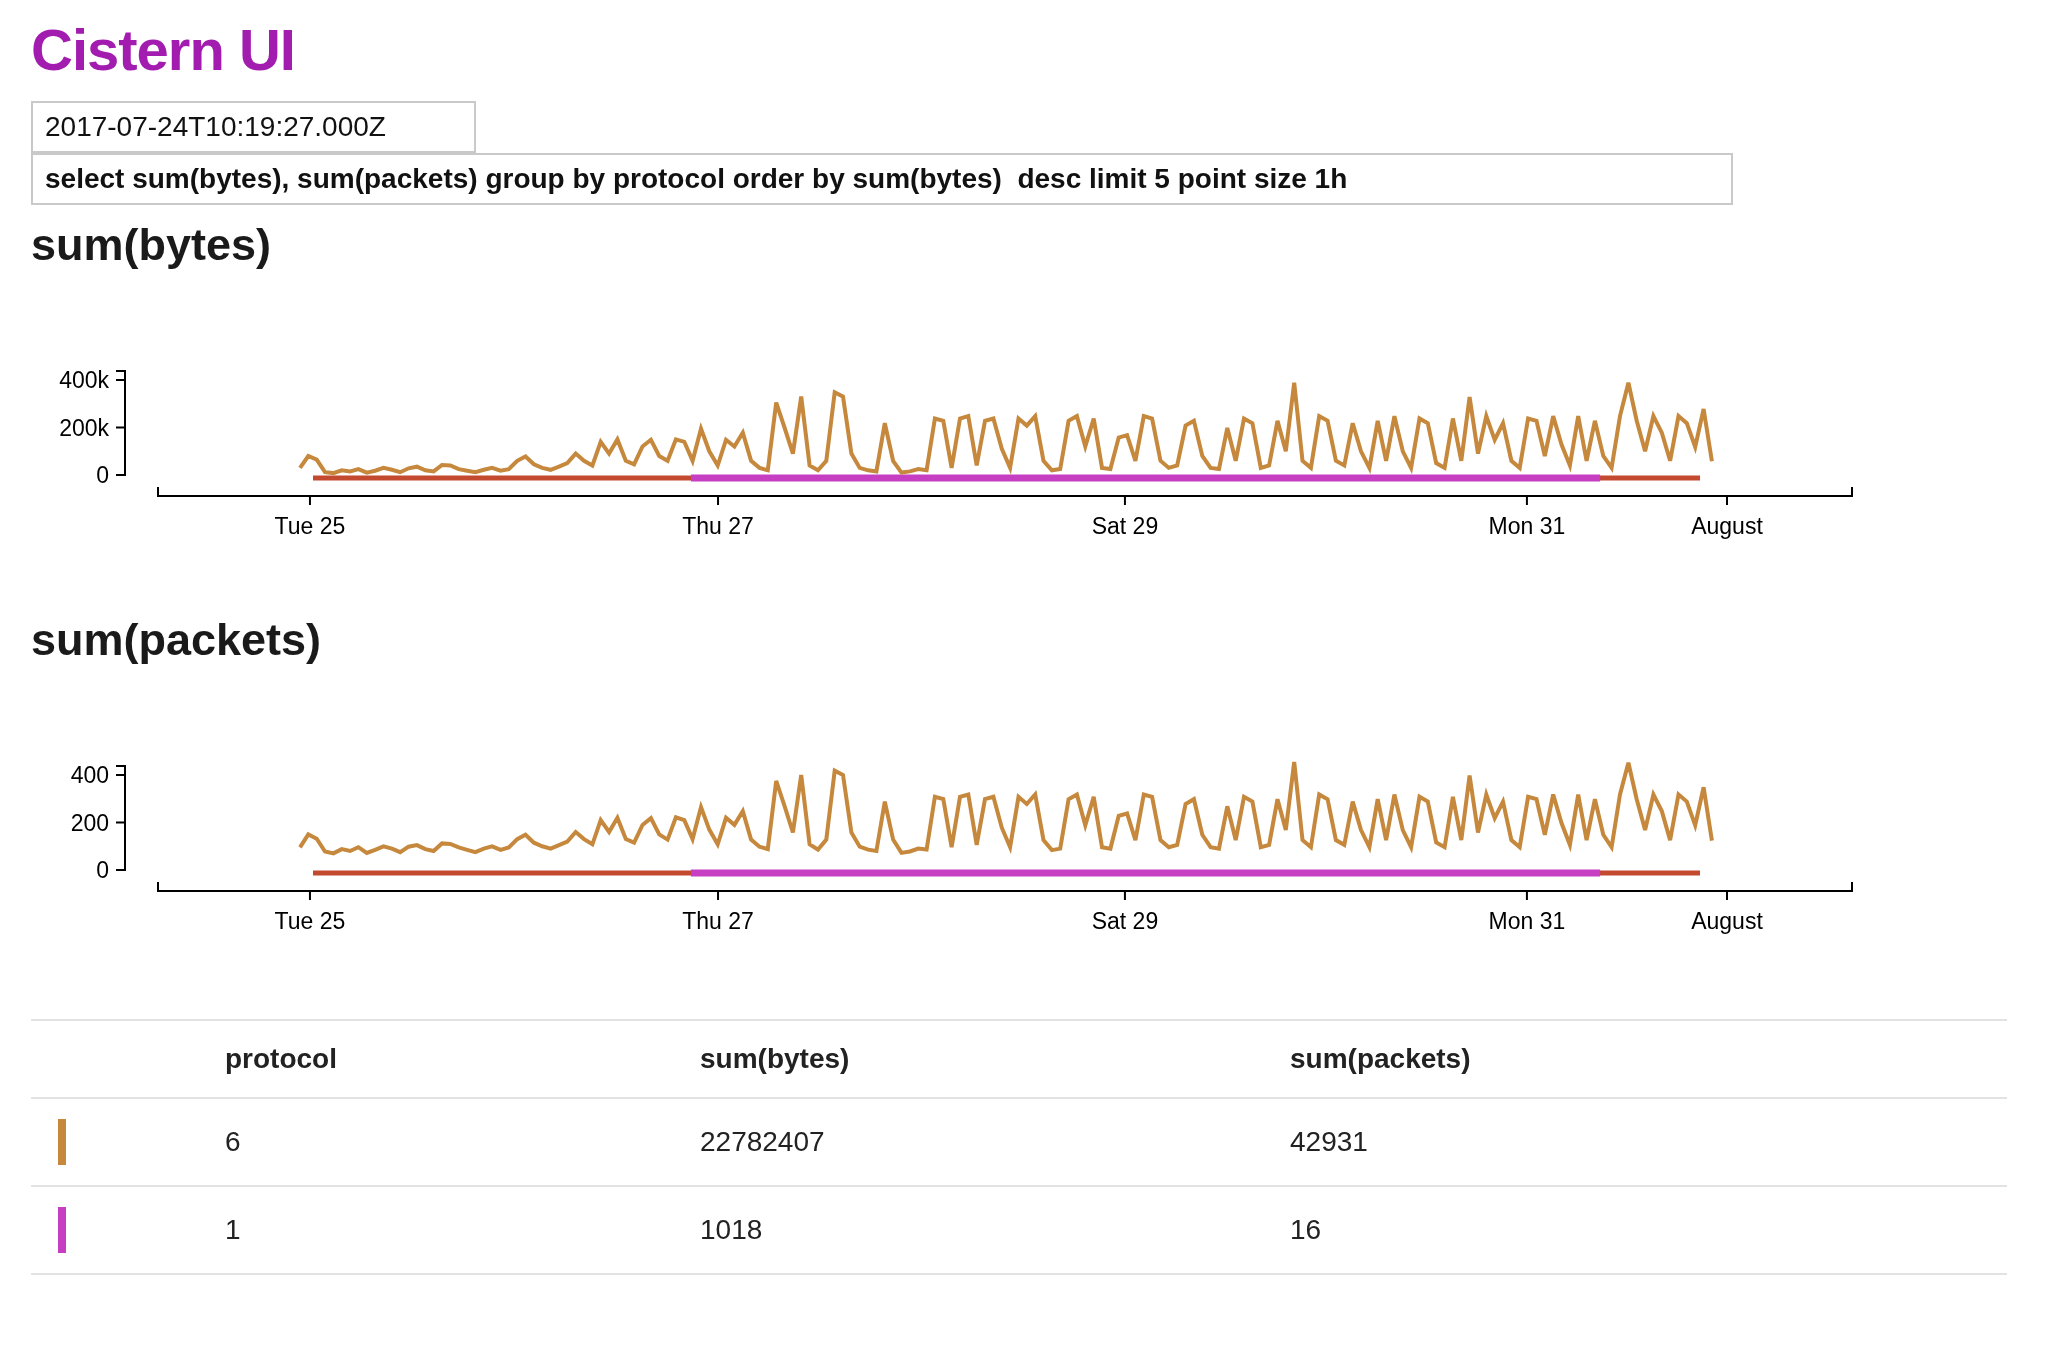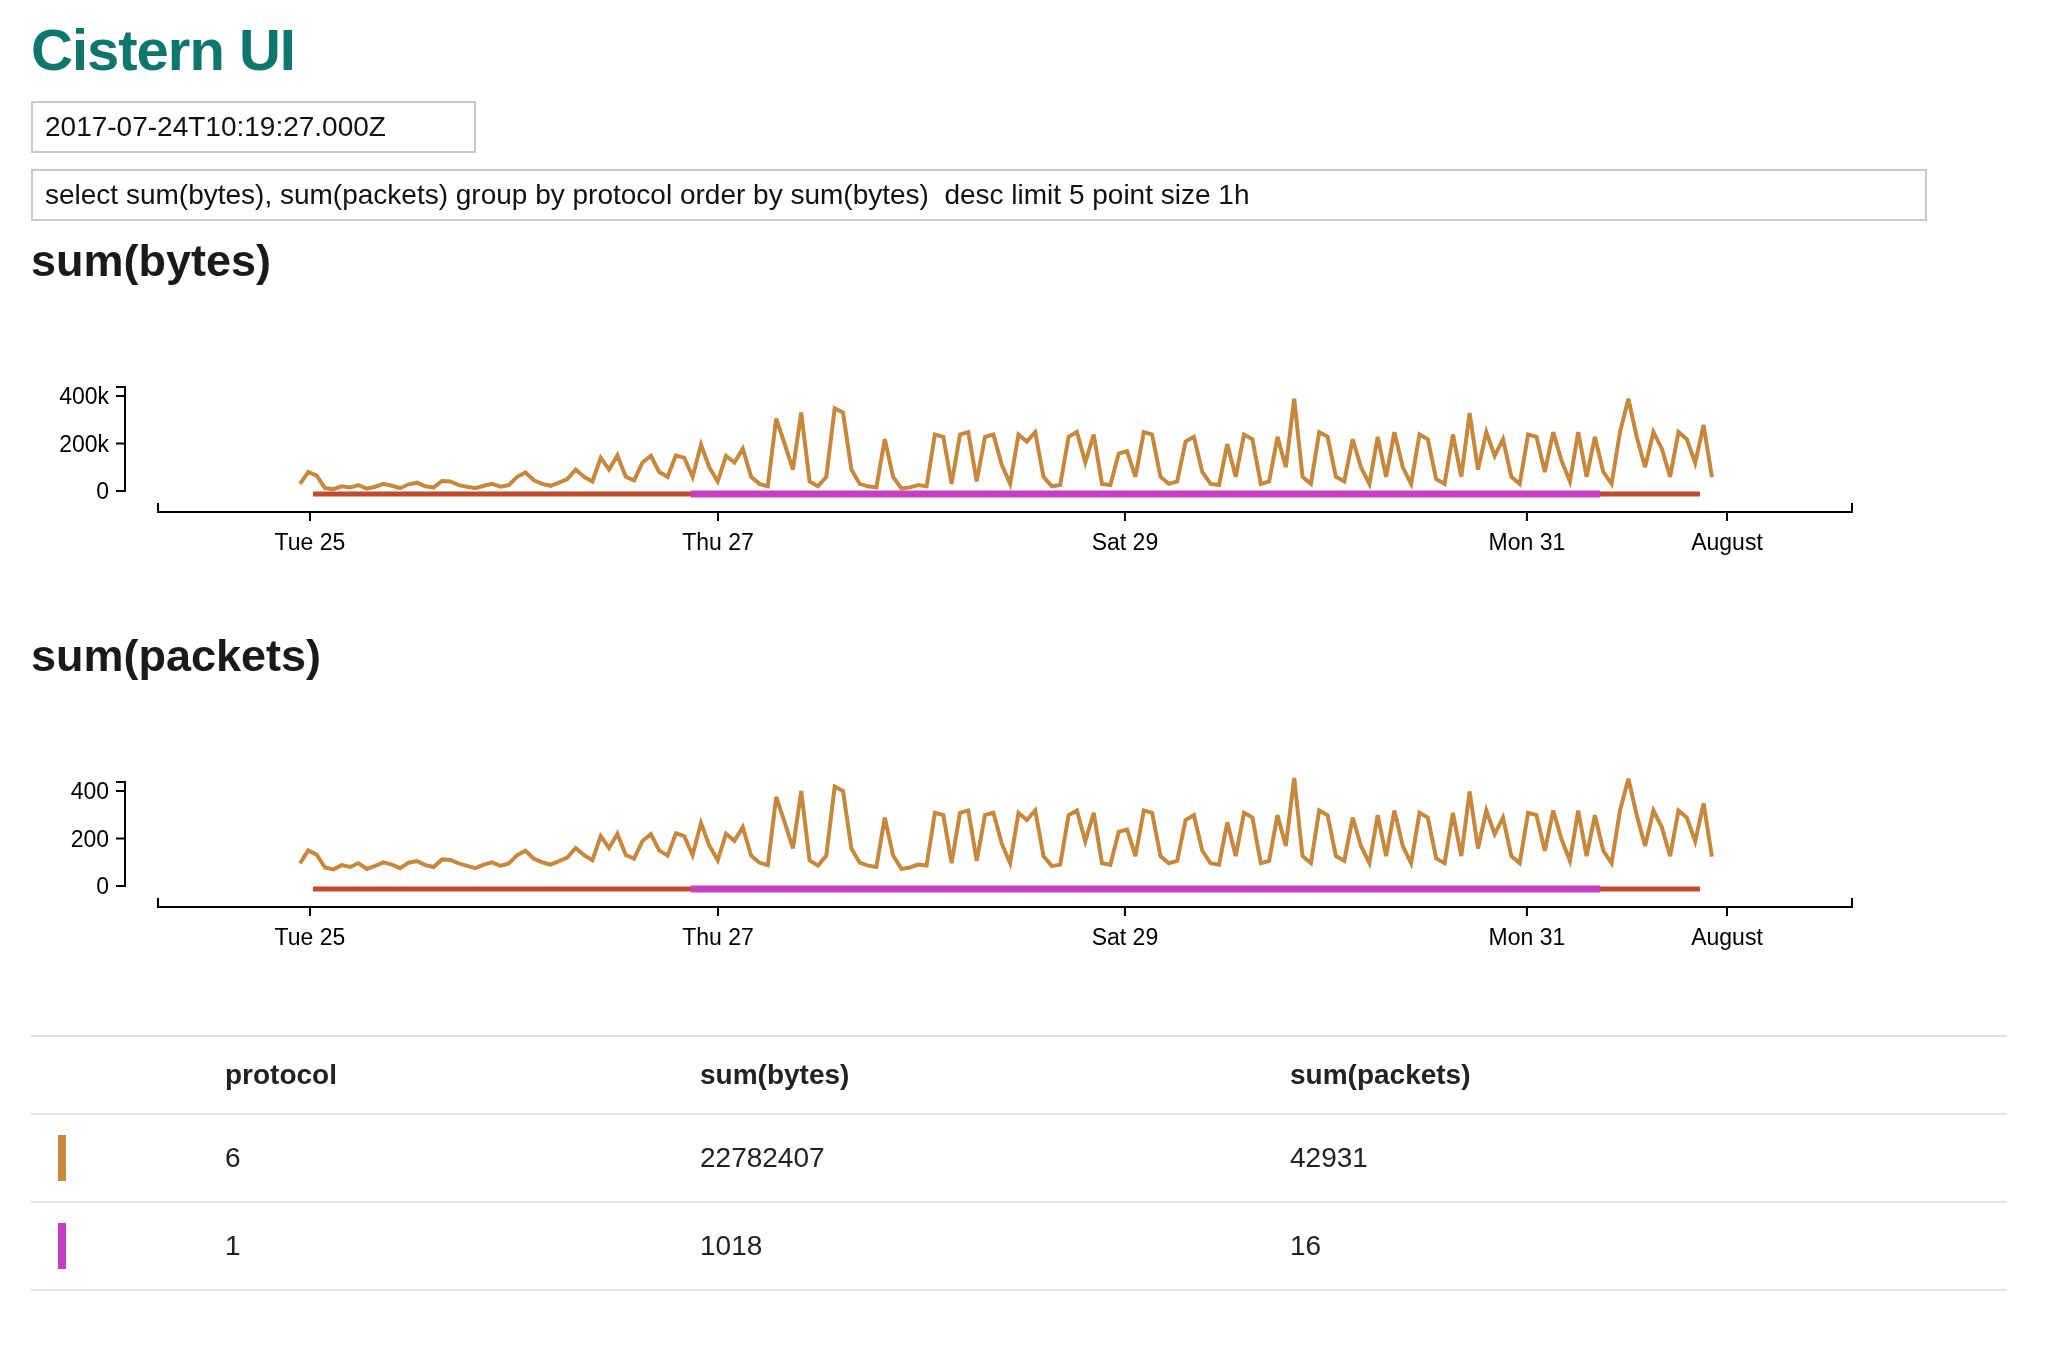--- a/index.html
+++ b/index.html
@@ -1,24 +1,24 @@
 <!DOCTYPE html>
 <html><head>
 <meta charset="utf-8">
 <style>
   html,body{margin:0;padding:0;background:#fff;color:#111;
     font-family:"Liberation Sans",sans-serif;}
   .page{width:2047px;box-sizing:border-box;padding:0 31px;}
-  h1{font-size:58px;font-weight:700;margin:16px 0 18px;color:#0f766e;letter-spacing:-1px;}
+  h1{font-size:58px;font-weight:700;margin:16px 0 18px;color:#a21caf;letter-spacing:-1px;}
   .time-row{display:flex;gap:5px;}
   input{font-family:"Liberation Sans",sans-serif;font-size:28px;color:#111;
     border:2px solid #c9c9c9;background:#fff;padding:7px 12px;box-sizing:border-box;height:52px;}
   .start-input{width:445px;}
   .end-input{width:441px;}
-  .query-input{width:1896px;margin-top:16px;}
+  .query-input{width:1702px;margin-top:0;font-weight:bold;}
   h2{font-size:45px;font-weight:700;margin:14px 0 0;color:#1a1a1a;}
   h2.second{margin-top:58px;}
   svg.chart{display:block;margin-top:0;}
   svg text{fill:#000;font-family:"Liberation Sans",sans-serif;}
   table{border-collapse:collapse;width:1976px;margin-top:68px;font-size:28px;table-layout:fixed;color:#222;}
   thead tr{border-top:2px solid #e2e2e2;border-bottom:2px solid #e2e2e2;}
   tbody tr{border-bottom:2px solid #e2e2e2;}
   th{font-weight:700;text-align:left;height:76px;vertical-align:middle;padding:0;}
   td{height:86px;vertical-align:middle;padding:0;}
   .swatch{display:inline-block;width:8px;height:46px;margin-left:27px;vertical-align:middle;}

